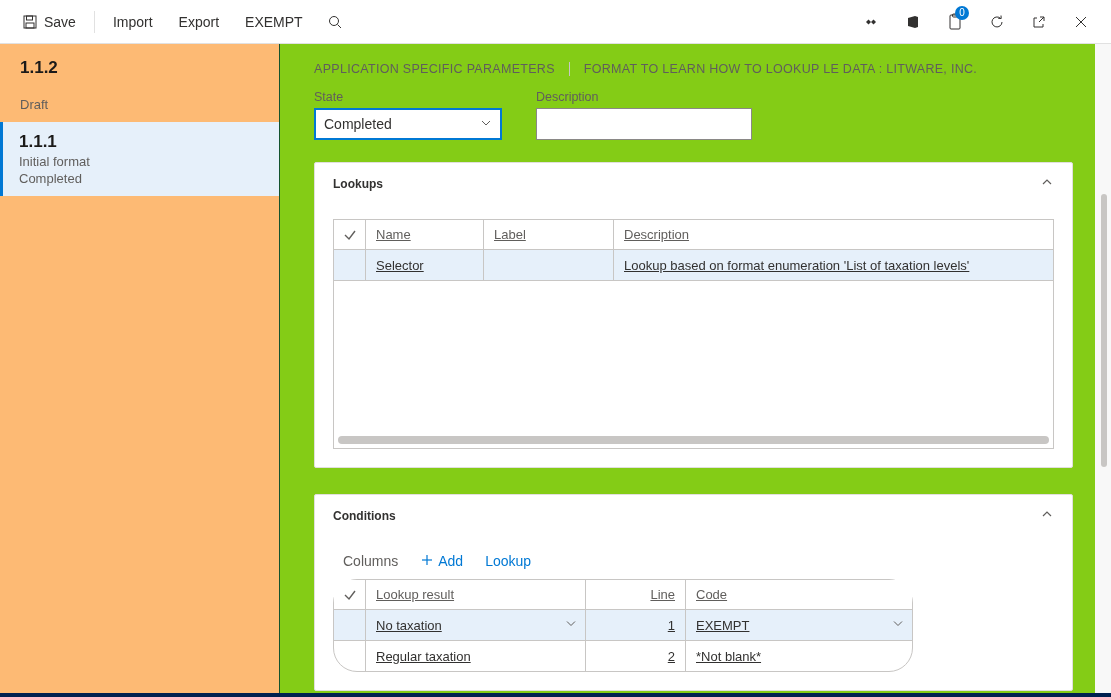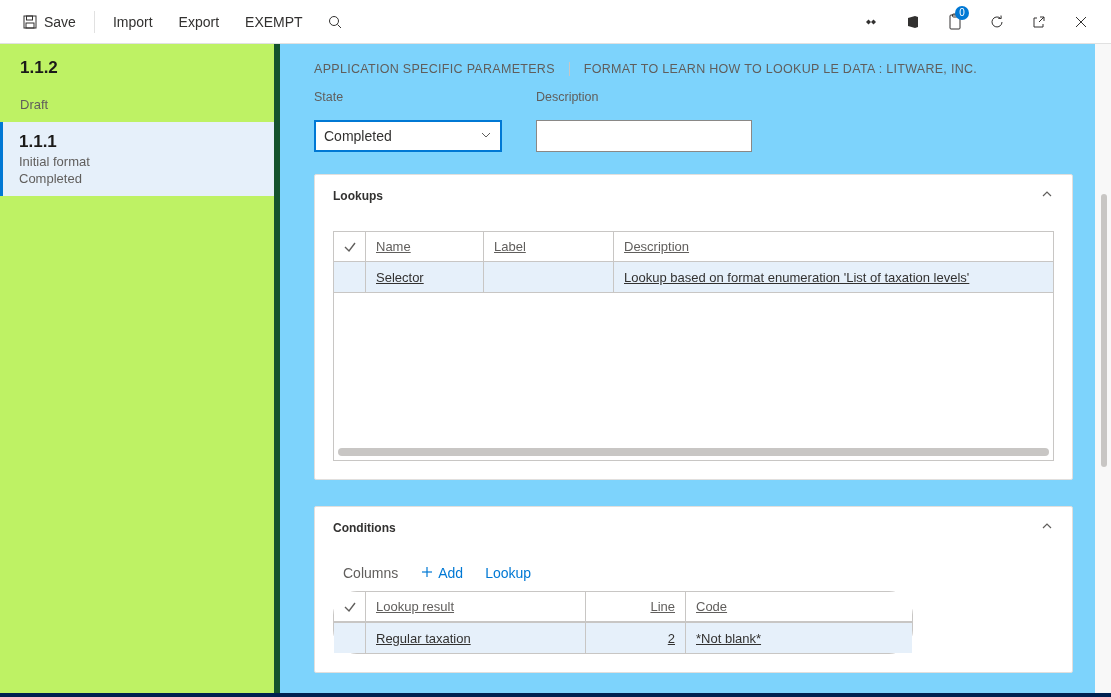--- a/index.html
+++ b/index.html
@@ -63,22 +63,22 @@
     padding: 0 3px;
   }
 
   
   .main {
     display: flex;
     height: calc(697px - 44px);
   }
   .left-pane {
     width: 280px;
-    border-right: 6px solid #14532d;
-    background: #bef264;
+    border-right: 1px solid #14532d;
+    background: #fdba74;
     flex: 0 0 280px;
     padding-top: 4px;
   }
   .ver-item {
     padding: 10px 18px 10px 20px;
     cursor: pointer;
   }
   .ver-item.selected {
     background: #e6f0fa;
     border-left: 3px solid #0078d4;
@@ -99,21 +99,21 @@
     flex: 1;
     position: relative;
     background: #f8f8f8;
     overflow: hidden;
   }
   .right-scroll {
     position: absolute;
     inset: 0 16px 0 0;
     overflow-y: auto;
     padding: 18px 22px 20px 34px;
-    background: #7dd3fc;
+    background: #84cc16;
   }
   .right-scrollbar-track {
     position: absolute;
     top: 150px;
     bottom: 230px;
     right: 4px;
     width: 6px;
     background: #c8c6c4;
     border-radius: 3px;
   }
@@ -136,21 +136,21 @@
   
   .field-row {
     display: flex;
     gap: 34px;
     margin-bottom: 22px;
   }
   .field-group label {
     display: block;
     font-size: 12.5px;
     color: #605e5c;
-    margin-bottom: 16px;
+    margin-bottom: 4px;
   }
   .select-box, .text-box {
     height: 32px;
     border: 1px solid #8a8886;
     background: #fff;
     display: flex;
     align-items: center;
     padding: 0 8px;
     font-size: 14px;
     color: #323130;
@@ -456,20 +456,40 @@
               <div class="gcell check">
                 <svg width="14" height="14" viewBox="0 0 14 14" fill="none" stroke="#605e5c" stroke-width="1.4">
                     <polyline points="2,7 6,11 12,3"></polyline>
                   </svg>
               </div>
               <div class="gcell result">Lookup result</div>
               <div class="gcell line">Line</div>
               <div class="gcell code">Code</div>
             </div>
             <div class="gbody">
+              <div class="grow">
+                <div class="gcell check"></div>
+                <div class="gcell result">
+                  <span>No taxation</span>
+                  <span class="cell-chev">
+                    <svg width="12" height="12" viewBox="0 0 12 12" fill="none" stroke="#605e5c" stroke-width="1">
+                        <polyline points="2,4 6,8 10,4"></polyline>
+                      </svg>
+                  </span>
+                </div>
+                <div class="gcell line">1</div>
+                <div class="gcell code">
+                  <span>EXEMPT</span>
+                  <span class="cell-chev">
+                    <svg width="12" height="12" viewBox="0 0 12 12" fill="none" stroke="#605e5c" stroke-width="1">
+                        <polyline points="2,4 6,8 10,4"></polyline>
+                      </svg>
+                  </span>
+                </div>
+              </div>
               <div class="grow" style="border-top:1px solid #c8c6c4">
                 <div class="gcell check"></div>
                 <div class="gcell result">
                   <span>Regular taxation</span>
                 </div>
                 <div class="gcell line">2</div>
                 <div class="gcell code">
                   <span>*Not blank*</span>
                 </div>
               </div>

